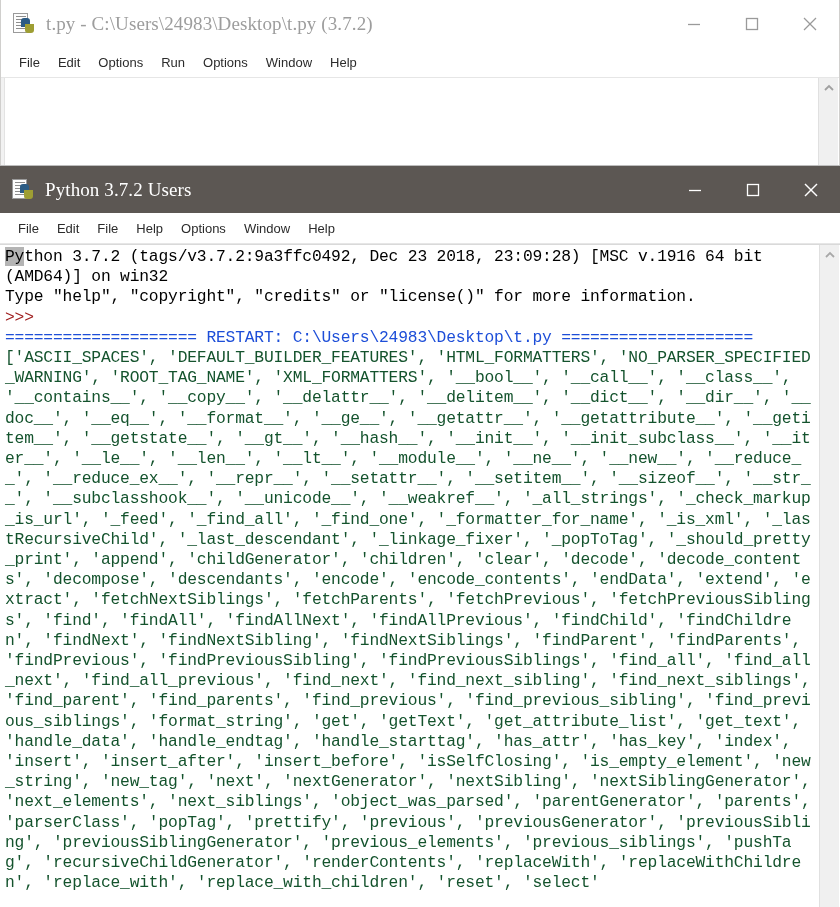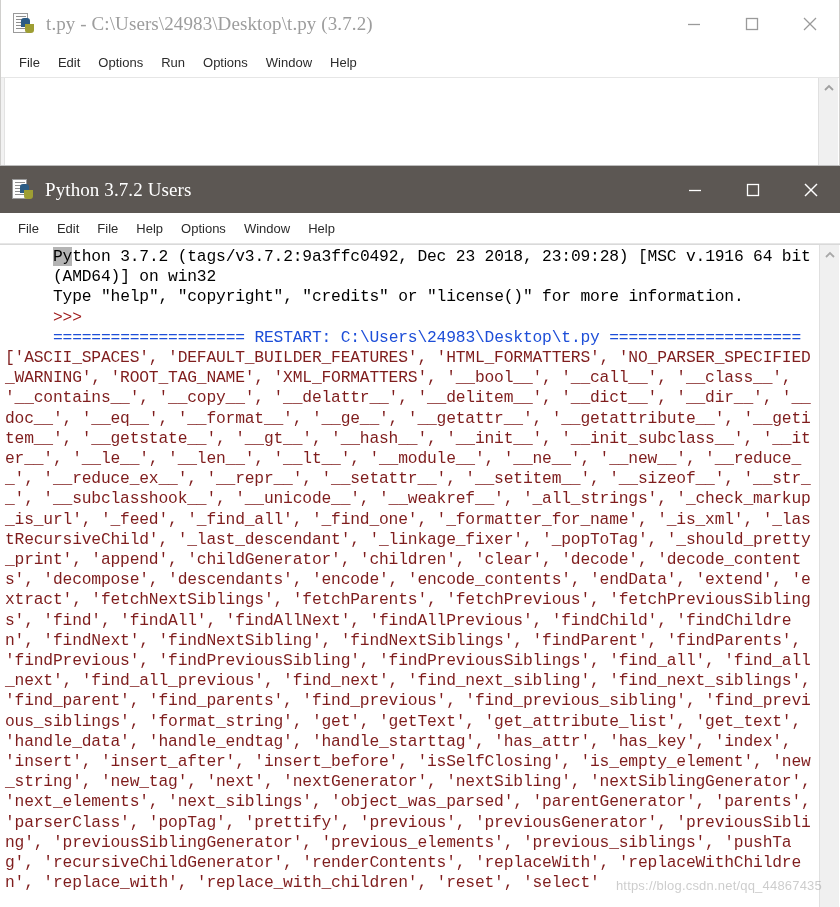--- a/index.html
+++ b/index.html
@@ -186,29 +186,29 @@
     top: 2px;
     right: 22px;
     font-family: "Liberation Mono", "DejaVu Sans Mono", monospace;
     font-size: 16.3px;
     line-height: 20.2px;
     white-space: pre-wrap;
     word-break: break-all;
     color: #000000;
     letter-spacing: -0.18px;
   }
-  .shell-line { display: block; white-space: pre; margin-left: 48px; }
+  .shell-line { display: block; white-space: pre; }
   .sel  { background: #b4b4b4; color: #000000; }
   .prompt { color: #a02020; }
   .restart { color: #1d4ed8; }
   .wrapout {
     display: block;
     white-space: pre-wrap;
     word-break: break-all;
-    color: #7f1d1d;
+    color: #14532d;
   }
 
   
   .vscroll {
     position: absolute;
     right: 1px;
     top: 0;
     bottom: 0;
     width: 20px;
     background: #f0f0f0;
@@ -339,17 +339,16 @@
       <div class="shell-text"><span class="shell-line"><span class="sel">Py</span><span>thon 3.7.2 (tags/v3.7.2:9a3ffc0492, Dec 23 2018, 23:09:28) [MSC v.1916 64 bit</span></span><span class="shell-line">(AMD64)] on win32</span><span class="shell-line">Type "help", "copyright", "credits" or "license()" for more information.</span><span class="shell-line prompt">&gt;&gt;&gt; </span><span class="shell-line restart">==================== RESTART: C:\Users\24983\Desktop\t.py ====================</span><span class="wrapout">['ASCII_SPACES', 'DEFAULT_BUILDER_FEATURES', 'HTML_FORMATTERS', 'NO_PARSER_SPECIFIED_WARNING', 'ROOT_TAG_NAME', 'XML_FORMATTERS', '__bool__', '__call__', '__class__', '__contains__', '__copy__', '__delattr__', '__delitem__', '__dict__', '__dir__', '__doc__', '__eq__', '__format__', '__ge__', '__getattr__', '__getattribute__', '__getitem__', '__getstate__', '__gt__', '__hash__', '__init__', '__init_subclass__', '__iter__', '__le__', '__len__', '__lt__', '__module__', '__ne__', '__new__', '__reduce__', '__reduce_ex__', '__repr__', '__setattr__', '__setitem__', '__sizeof__', '__str__', '__subclasshook__', '__unicode__', '__weakref__', '_all_strings', '_check_markup_is_url', '_feed', '_find_all', '_find_one', '_formatter_for_name', '_is_xml', '_lastRecursiveChild', '_last_descendant', '_linkage_fixer', '_popToTag', '_should_pretty_print', 'append', 'childGenerator', 'children', 'clear', 'decode', 'decode_contents', 'decompose', 'descendants', 'encode', 'encode_contents', 'endData', 'extend', 'extract', 'fetchNextSiblings', 'fetchParents', 'fetchPrevious', 'fetchPreviousSiblings', 'find', 'findAll', 'findAllNext', 'findAllPrevious', 'findChild', 'findChildren', 'findNext', 'findNextSibling', 'findNextSiblings', 'findParent', 'findParents', 'findPrevious', 'findPreviousSibling', 'findPreviousSiblings', 'find_all', 'find_all_next', 'find_all_previous', 'find_next', 'find_next_sibling', 'find_next_siblings', 'find_parent', 'find_parents', 'find_previous', 'find_previous_sibling', 'find_previous_siblings', 'format_string', 'get', 'getText', 'get_attribute_list', 'get_text', 'handle_data', 'handle_endtag', 'handle_starttag', 'has_attr', 'has_key', 'index', 'insert', 'insert_after', 'insert_before', 'isSelfClosing', 'is_empty_element', 'new_string', 'new_tag', 'next', 'nextGenerator', 'nextSibling', 'nextSiblingGenerator', 'next_elements', 'next_siblings', 'object_was_parsed', 'parentGenerator', 'parents', 'parserClass', 'popTag', 'prettify', 'previous', 'previousGenerator', 'previousSibling', 'previousSiblingGenerator', 'previous_elements', 'previous_siblings', 'pushTag', 'recursiveChildGenerator', 'renderContents', 'replaceWith', 'replaceWithChildren', 'replace_with', 'replace_with_children', 'reset', 'select'</span></div>
 
       <div class="vscroll">
         <div class="sb-arrow">
           <svg width="14" height="14" viewBox="0 0 14 14">
             <polyline points="3,9 7,5 11,9" fill="none" stroke="#a8a8a8" stroke-width="1.8"></polyline>
           </svg>
         </div>
       </div>
 
-      <div class="watermark">https://blog.csdn.net/qq_44867435</div>
     </div>
   </div>
 
 </div>
 
 </body></html>

